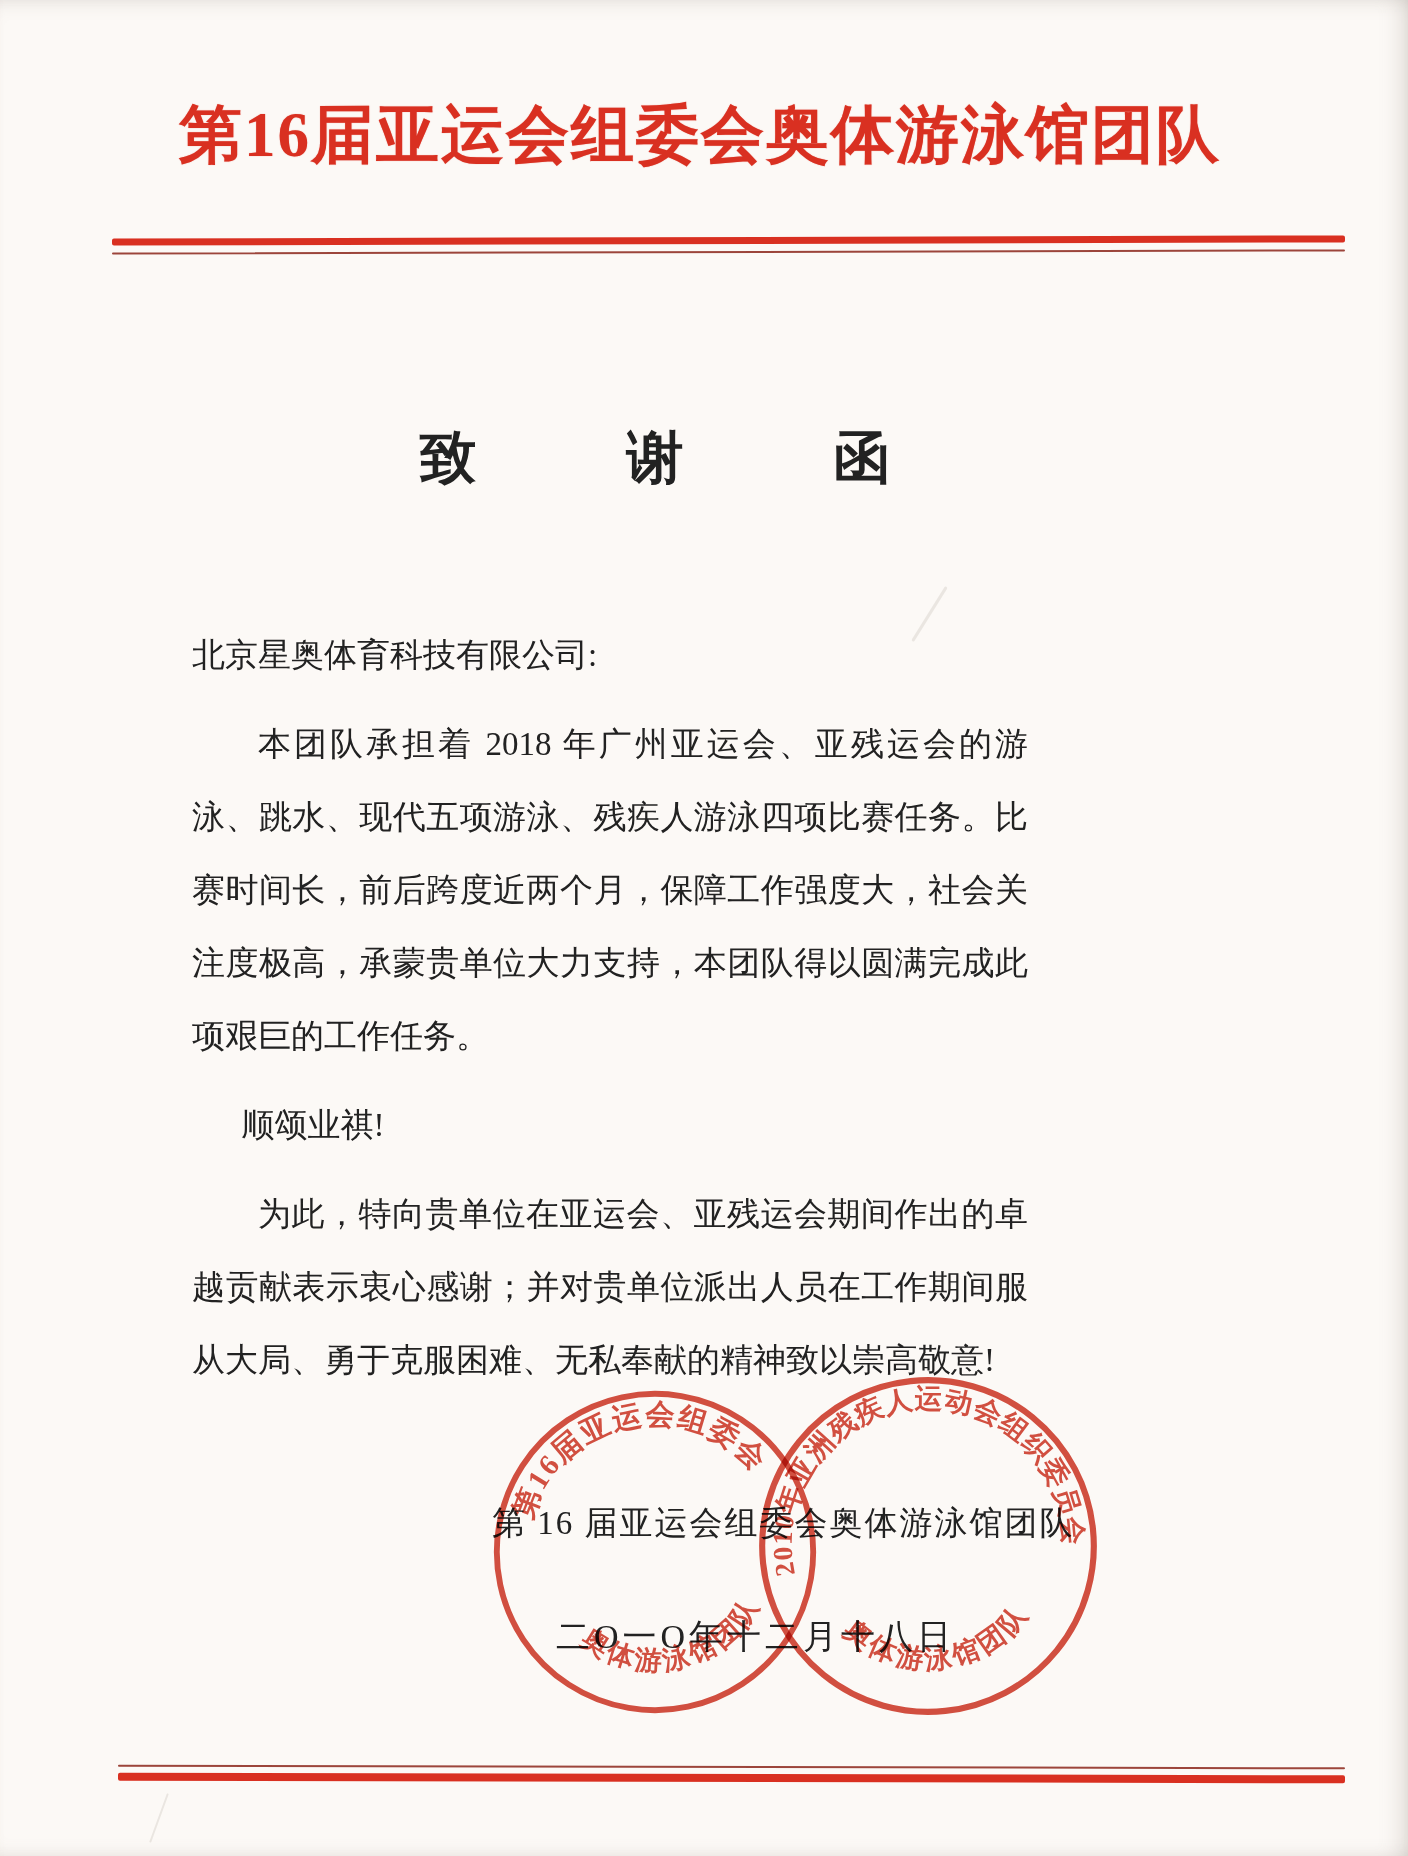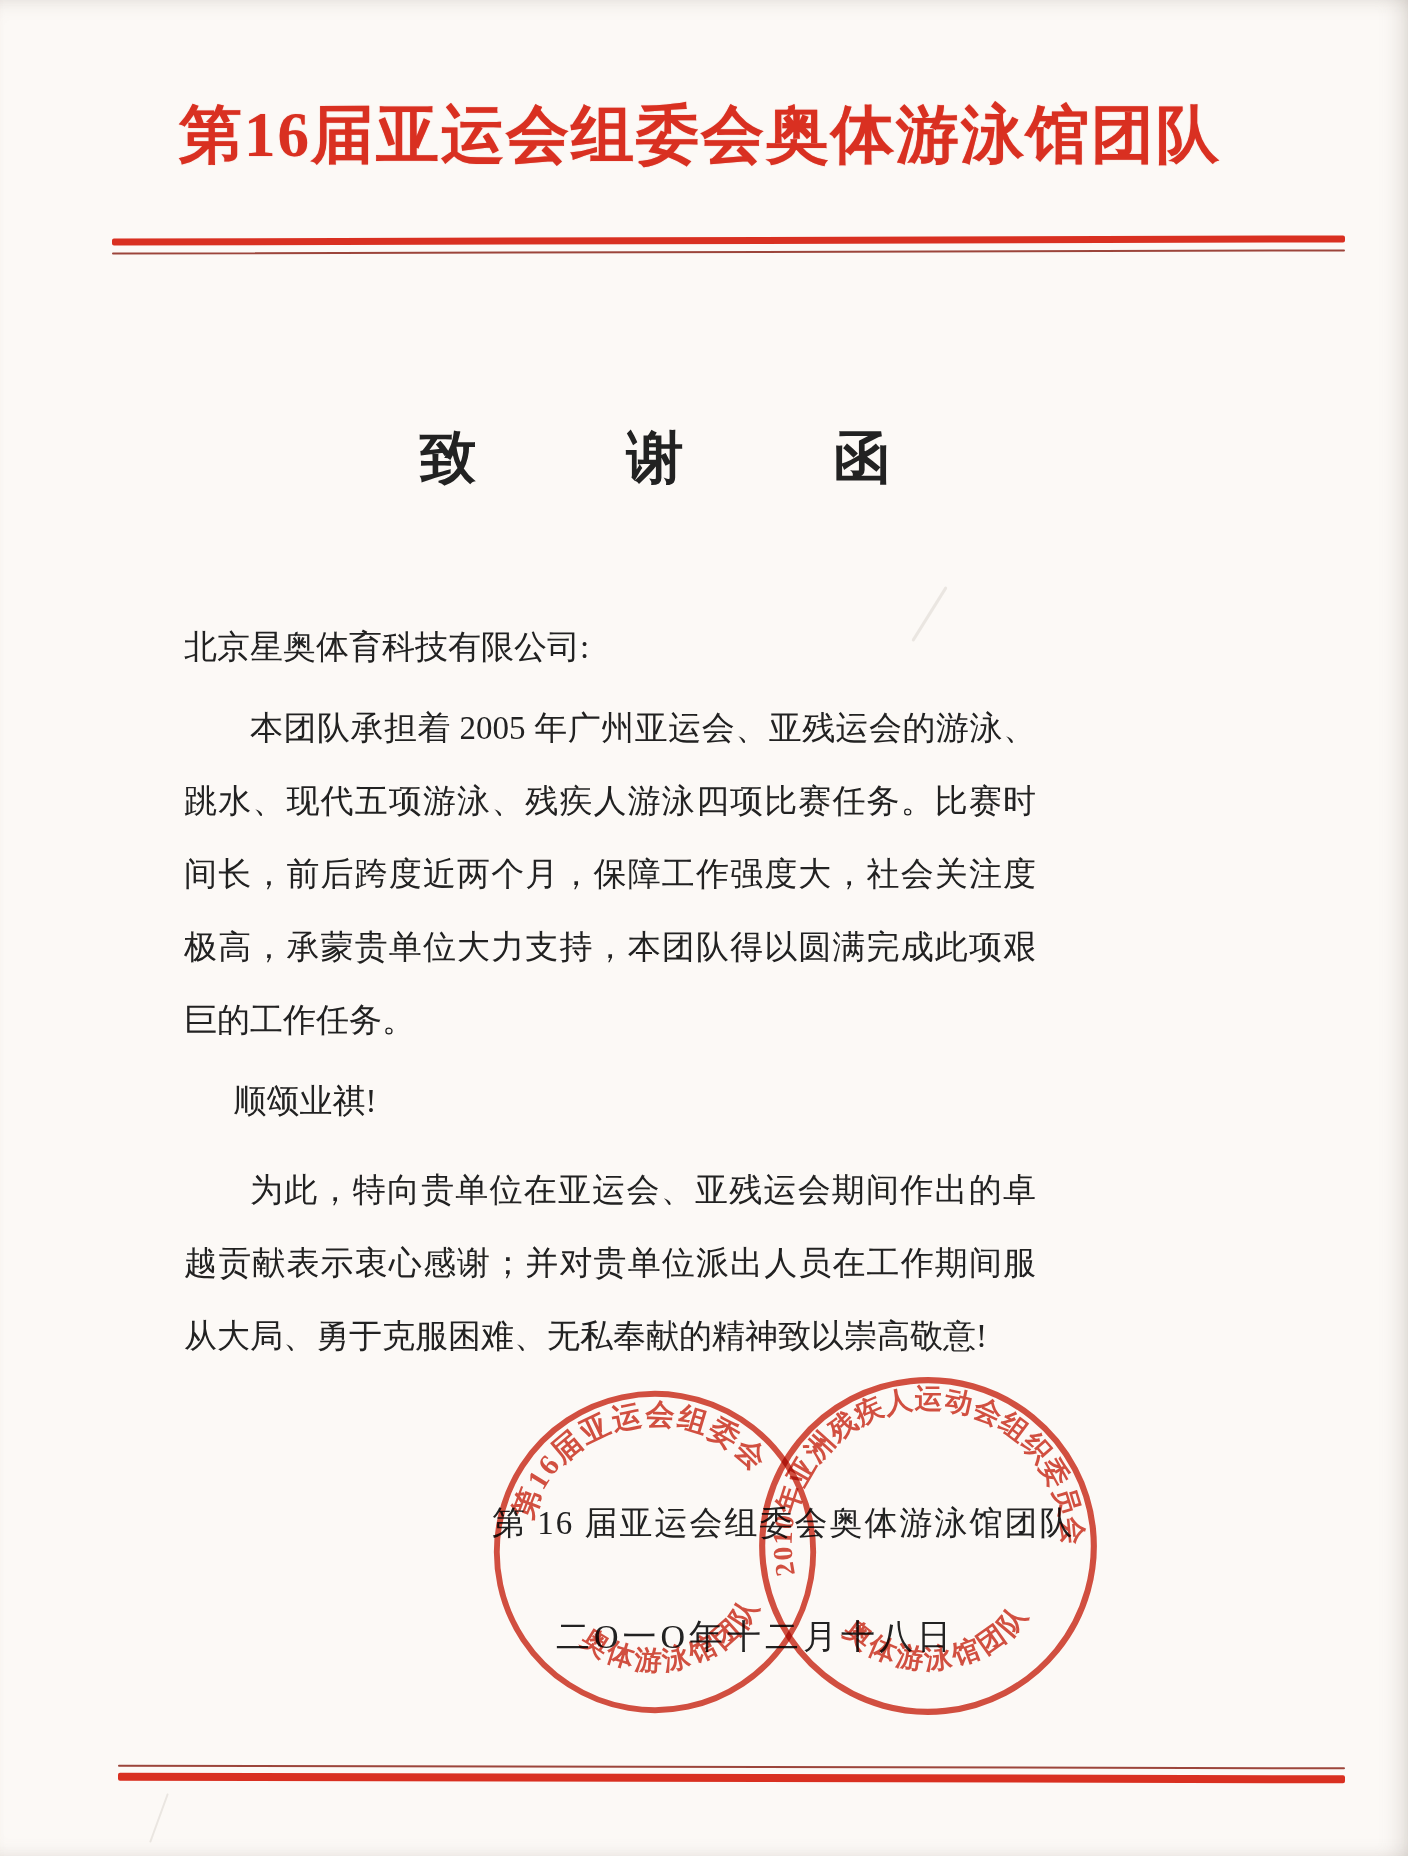--- a/index.html
+++ b/index.html
@@ -40,21 +40,21 @@
     position:absolute;top:420px;left:0;width:1310px;
     display:flex;justify-content:center;gap:150px;
     font-size:57px;font-weight:600;color:var(--text-color);
   }
   
   .letter-body{
     position:absolute;top:603px;left:176px;width:868px;
     font-size:33px;line-height:73px;color:var(--text-color);
     text-align:justify;text-justify:inter-ideograph;
   }
-  .letter-body p{margin:8px;}
+  .letter-body p{margin:16px;}
   .salutation{text-indent:0;}
   .para{text-indent:2em;}
   .para-2{margin-top:16px !important;}
   .closing{text-indent:1.5em;}
   
   .signature-line{
     position:absolute;top:1501px;left:486px;
     font-size:33px;color:var(--text-color);letter-spacing:2px;white-space:nowrap;
     z-index:1;
     margin-left:6px;
@@ -85,21 +85,21 @@
   <div class="rule rule-top-thin"></div>
 
   <div class="letter-title">
     <span>致</span>
     <span>谢</span>
     <span>函</span>
   </div>
 
   <div class="letter-body">
     <p class="salutation">北京星奥体育科技有限公司:</p>
-    <p class="para para-1">本团队承担着 2005 年广州亚运会、亚残运会的游泳、跳水、现代五项游泳、残疾人游泳四项比赛任务。比赛时间长，前后跨度近两个月，保障工作强度大，社会关注度极高，承蒙贵单位大力支持，本团队得以圆满完成此项艰巨的工作任务。</p>
+    <p class="para para-1">本团队承担着 2018 年广州亚运会、亚残运会的游泳、跳水、现代五项游泳、残疾人游泳四项比赛任务。比赛时间长，前后跨度近两个月，保障工作强度大，社会关注度极高，承蒙贵单位大力支持，本团队得以圆满完成此项艰巨的工作任务。</p>
     <p class="para closing">顺颂业祺!</p>
     <p class="para para-2">为此，特向贵单位在亚运会、亚残运会期间作出的卓越贡献表示衷心感谢；并对贵单位派出人员在工作期间服从大局、勇于克服困难、无私奉献的精神致以崇高敬意!</p>
   </div>
 
   <div class="signature-line">第 16 届亚运会组委会奥体游泳馆团队</div>
   <div class="date-line">二O一O年十二月十八日</div>
 
   <div class="stamp stamp-left">
     <svg viewBox="0 0 340 340">
       <circle cx="170" cy="170" r="162" fill="none" stroke="currentColor" stroke-width="6"></circle>

